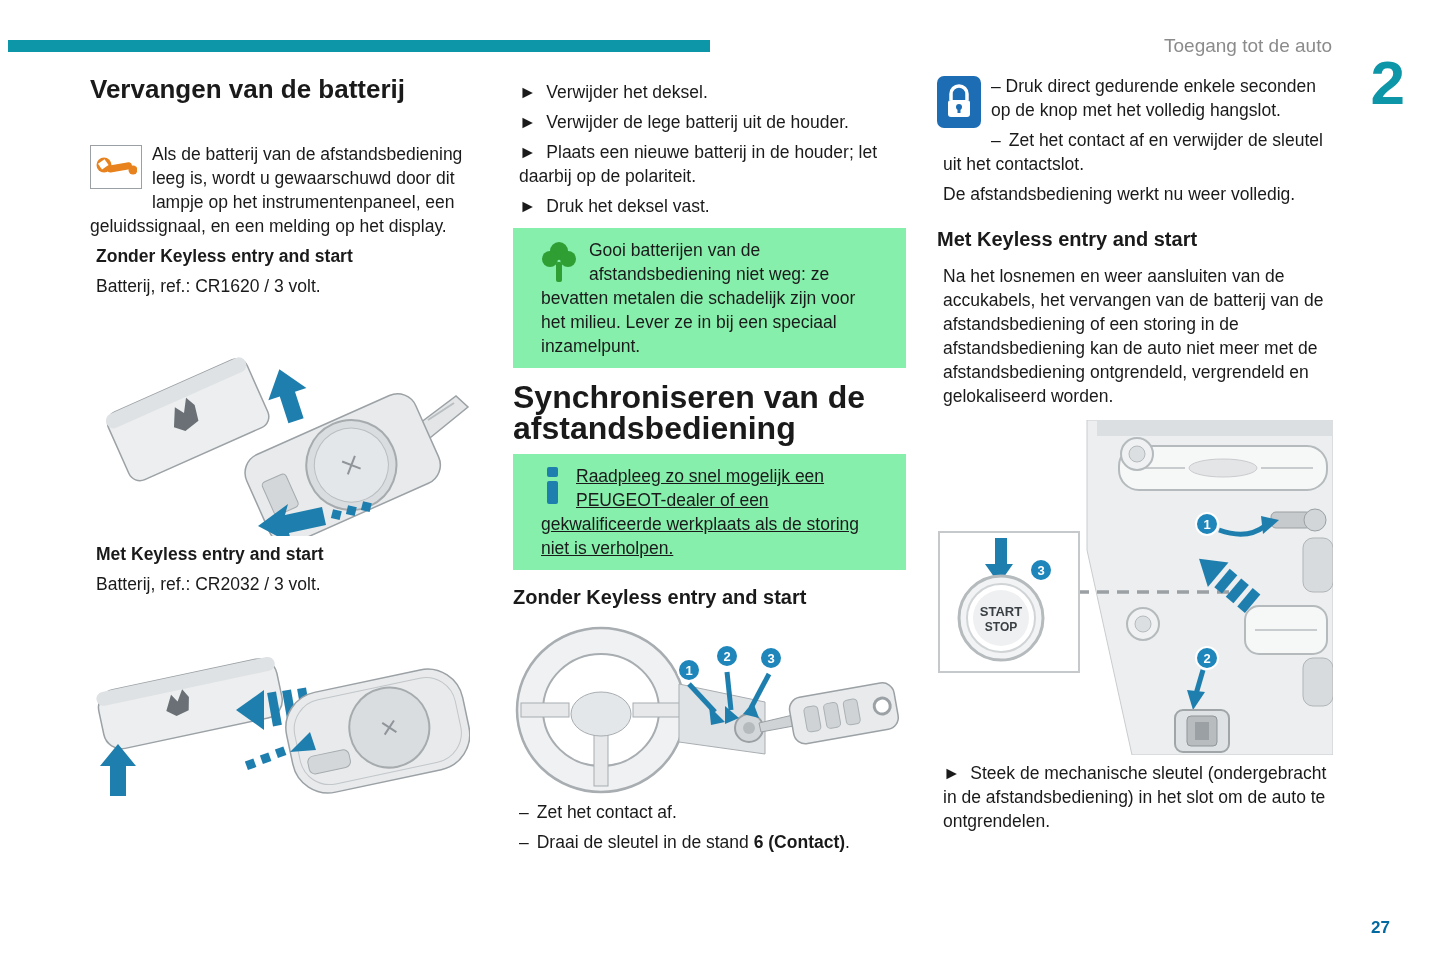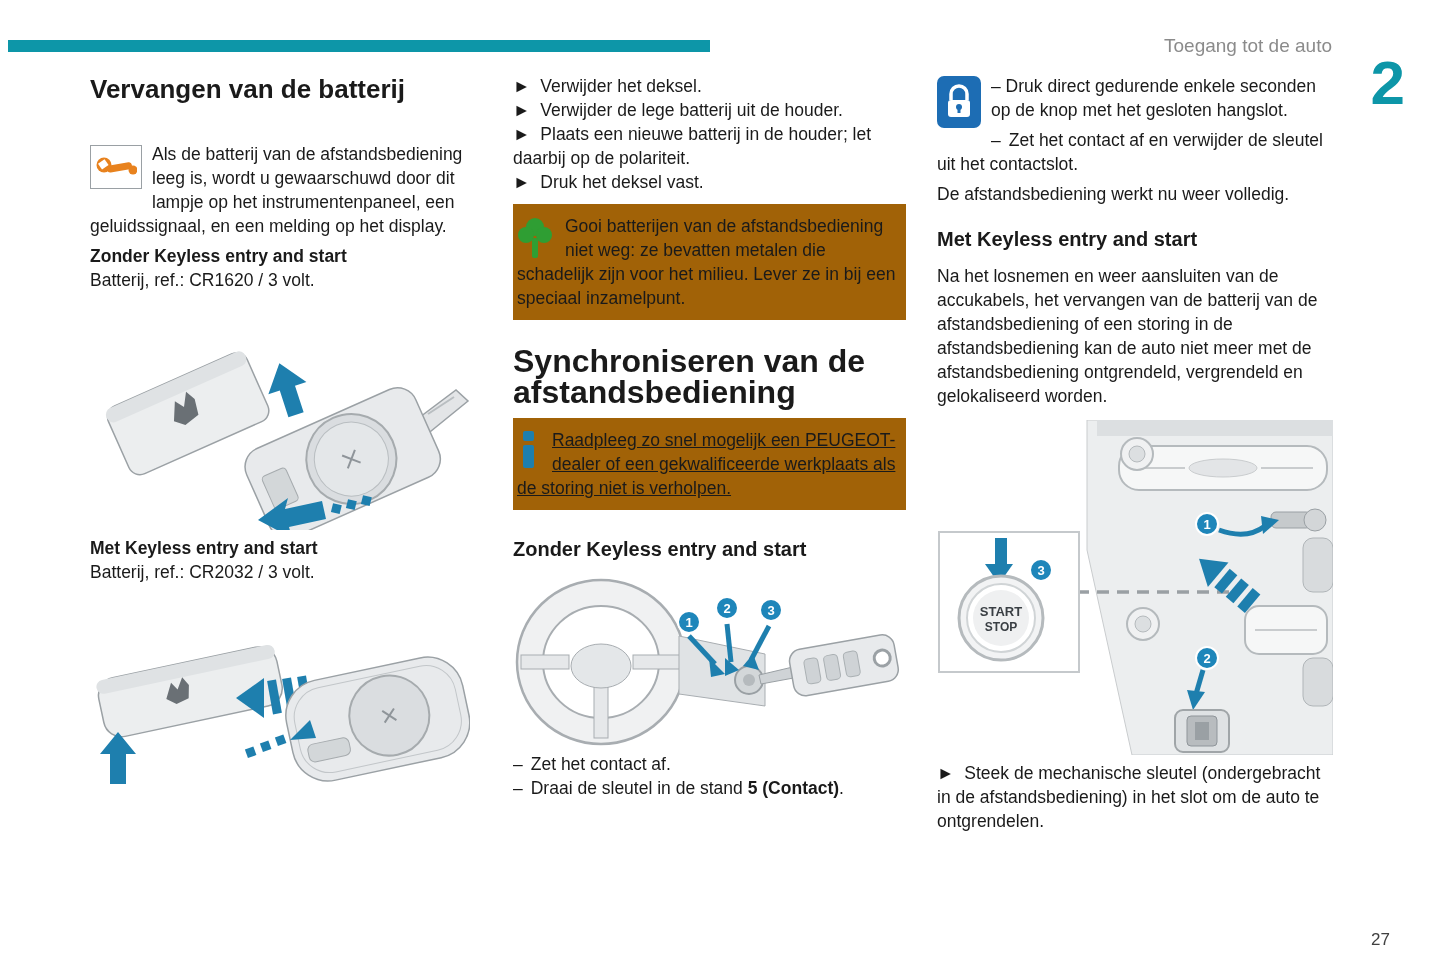--- a/index.html
+++ b/index.html
@@ -4,46 +4,46 @@
 <style>
   html,body { margin:0; padding:0; background:#ffffff; }
   .page {
     position:relative; width:1445px; height:964px; background:#ffffff;
     font-family:"Liberation Sans","DejaVu Sans",sans-serif;
     color:#1a1a1a; font-size:17.5px; line-height:24px; overflow:hidden;
   }
   .top-rule { position:absolute; left:8px; top:40px; width:702px; height:12px; background:#0d96a8; }
   .breadcrumb { position:absolute; top:34px; right:113px; font-size:19px; color:#8b8b8b; }
   .chapter-num { position:absolute; top:52px; right:40px; font-size:62px; font-weight:bold; color:#0d96a8; line-height:62px; }
-  .page-num { position:absolute; top:916px; right:55px; font-size:17px; font-weight:normal; color:#404040;margin-top:12px; }
+  .page-num { position:absolute; top:916px; right:55px; font-size:17px; font-weight:bold; color:#0369a1; }
 
   .col { position:absolute; top:74px; }
   .col1 { left:90px;  width:382px; }
   .col2 { left:513px; width:393px; }
   .col3 { left:937px; width:396px; }
 
   h1 { font-size:26px; line-height:30px; margin:0 0 12px 0; font-weight:bold; }
   h2 { font-size:32px; line-height:31px; margin:2px 0 10px 0; font-weight:bold; }
   h3 { font-size:20px; line-height:26px; margin:4px 0 12px 0; font-weight:bold; }
-  p  { margin:0; }
+  p  { margin:6px; }
   .b { font-weight:bold; }
   .mb6 { margin-bottom:6px; } .mb10 { margin-bottom:10px; } .mb12 { margin-bottom:12px; } .mb16 { margin-bottom:16px;text-decoration:underline; }
 
   .intro { margin-bottom:6px;margin-top:38px; }
   .icon-box {
     float:left; width:52px; height:44px; border:1px solid #9aa0a4; background:#fff;
     margin:3px 10px 4px 0; display:flex; align-items:center; justify-content:center; box-sizing:border-box;
   }
   .lock-box { float:left; width:44px; height:52px; margin:2px 10px 2px 0; }
 
   .bullet .mk { margin-right:10px; }
   .dashline .mk { margin-right:8px; }
 
   .note {
-    background:#a16207; padding:10px 4px; margin-bottom:26px;
+    background:#86efac; padding:10px 28px; margin-bottom:14px;
   }
   .eco-icon { float:left; width:36px; height:44px; margin:2px 12px 2px 0; }
   .info-icon { float:left; width:15px; height:37px; margin:3px 16px 2px 4px; }
 
   .illu { display:block; margin:6px 0 6px 0; }
   svg text { font-family:"Liberation Sans","DejaVu Sans",sans-serif; }
 </style>
 </head>
 <body>
 
@@ -210,37 +210,37 @@
         <text x="214" y="39" text-anchor="middle" font-size="13" font-weight="bold" fill="#ffffff">2</text>
         <circle cx="258" cy="36" r="11" fill="#1e86ba" stroke="#ffffff" stroke-width="2"></circle>
         <text x="258" y="41" text-anchor="middle" font-size="13" font-weight="bold" fill="#ffffff">3</text>
       </g>
     </svg>
 
     <p class="dashline">
       <span class="mk">–</span><span>Zet het contact af.</span>
     </p>
     <p class="dashline">
-      <span class="mk">–</span><span>Draai de sleutel in de stand </span><b>5 (Contact)</b><span>.</span>
+      <span class="mk">–</span><span>Draai de sleutel in de stand </span><b>6 (Contact)</b><span>.</span>
     </p>
   </div>
 
   <div class="col col3">
     <div class="mb6">
       <span class="lock-box">
         <svg width="44" height="52" viewBox="0 0 44 52">
           <rect x="0" y="0" width="44" height="52" rx="7" fill="#1d6db4"></rect>
           <path d="M14 24 v-6 a8 8 0 0 1 16 0 v6" fill="none" stroke="#ffffff" stroke-width="3.5"></path>
           <rect x="11" y="24" width="22" height="17" rx="3" fill="#ffffff"></rect>
           <circle cx="22" cy="31" r="3" fill="#1d6db4"></circle>
           <rect x="20.5" y="31" width="3" height="6" fill="#1d6db4"></rect>
         </svg>
       </span>
       <span class="mk">–</span>
-      <span>Druk direct gedurende enkele seconden op de knop met het gesloten hangslot.</span>
+      <span>Druk direct gedurende enkele seconden op de knop met het volledig hangslot.</span>
     </div>
     <p class="dashline mb6">
       <span class="mk">–</span><span>Zet het contact af en verwijder de sleutel uit het contactslot.</span>
     </p>
     <p style="margin-bottom:20px;">De afstandsbediening werkt nu weer volledig.</p>
 
     <h3>Met Keyless entry and start</h3>
     <p class="mb12">Na het losnemen en weer aansluiten van de accukabels, het vervangen van de batterij van de afstandsbediening of een storing in de afstandsbediening kan de auto niet meer met de afstandsbediening ontgrendeld, vergrendeld en gelokaliseerd worden.</p>
 
     <svg class="illu" width="396" height="335" viewBox="0 0 396 335">

